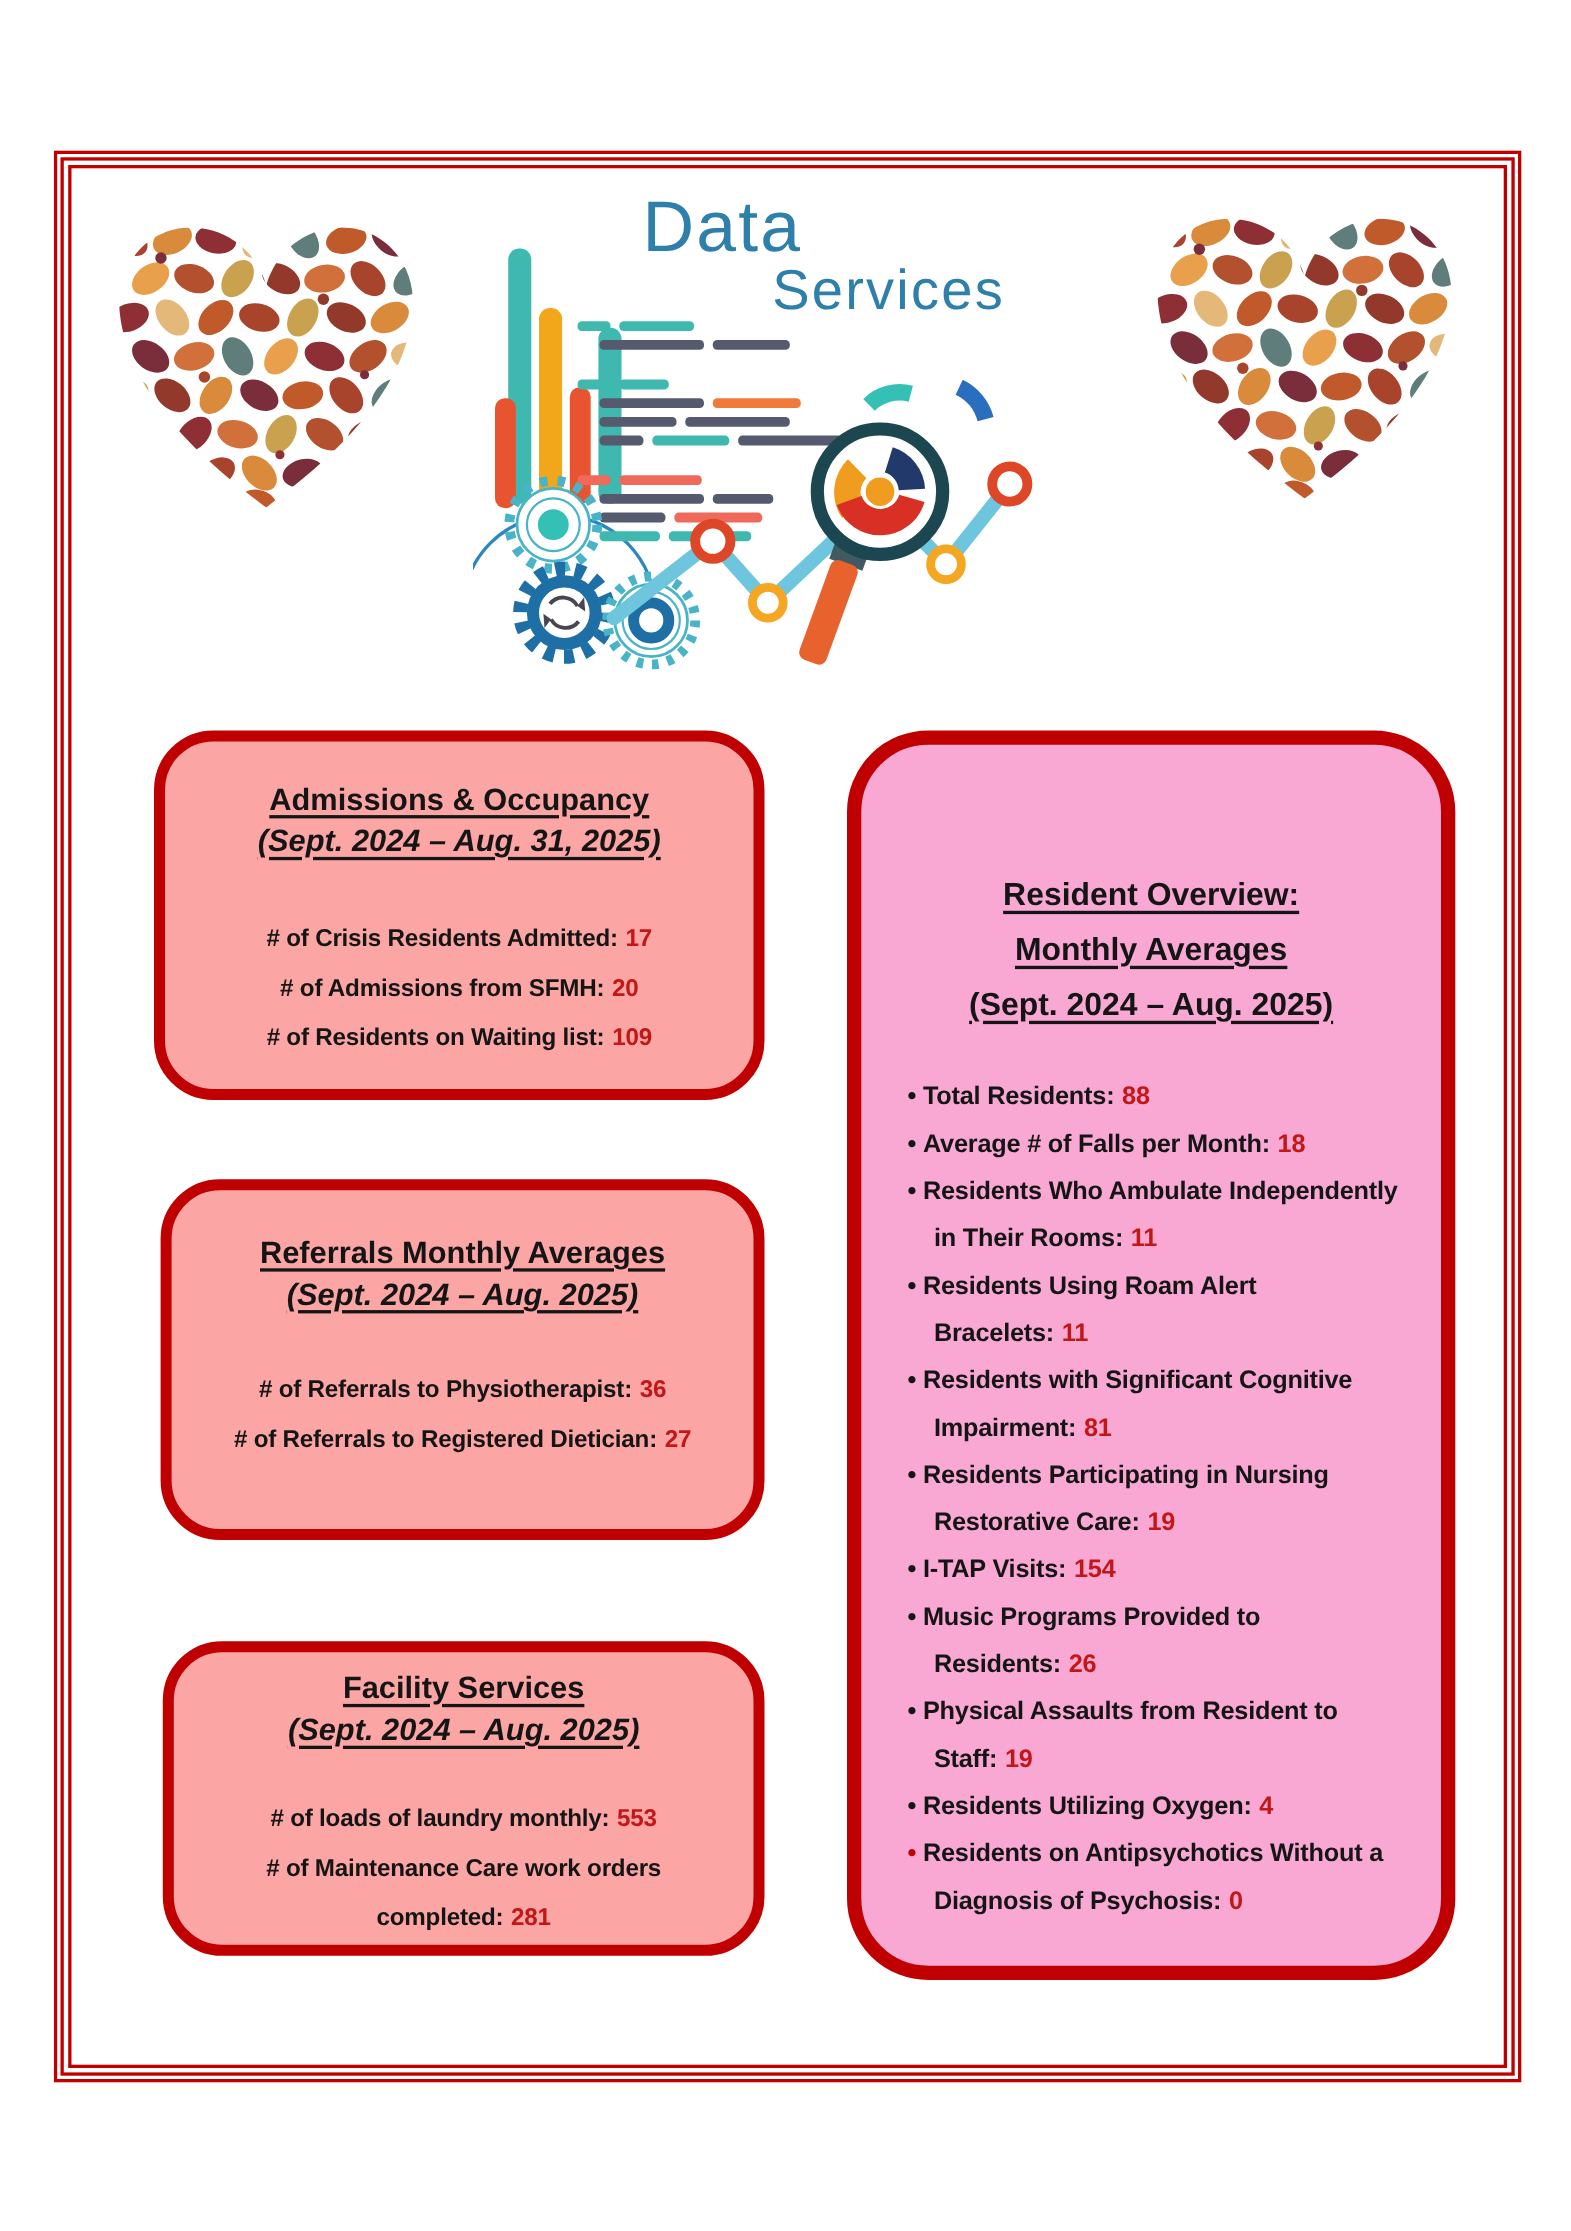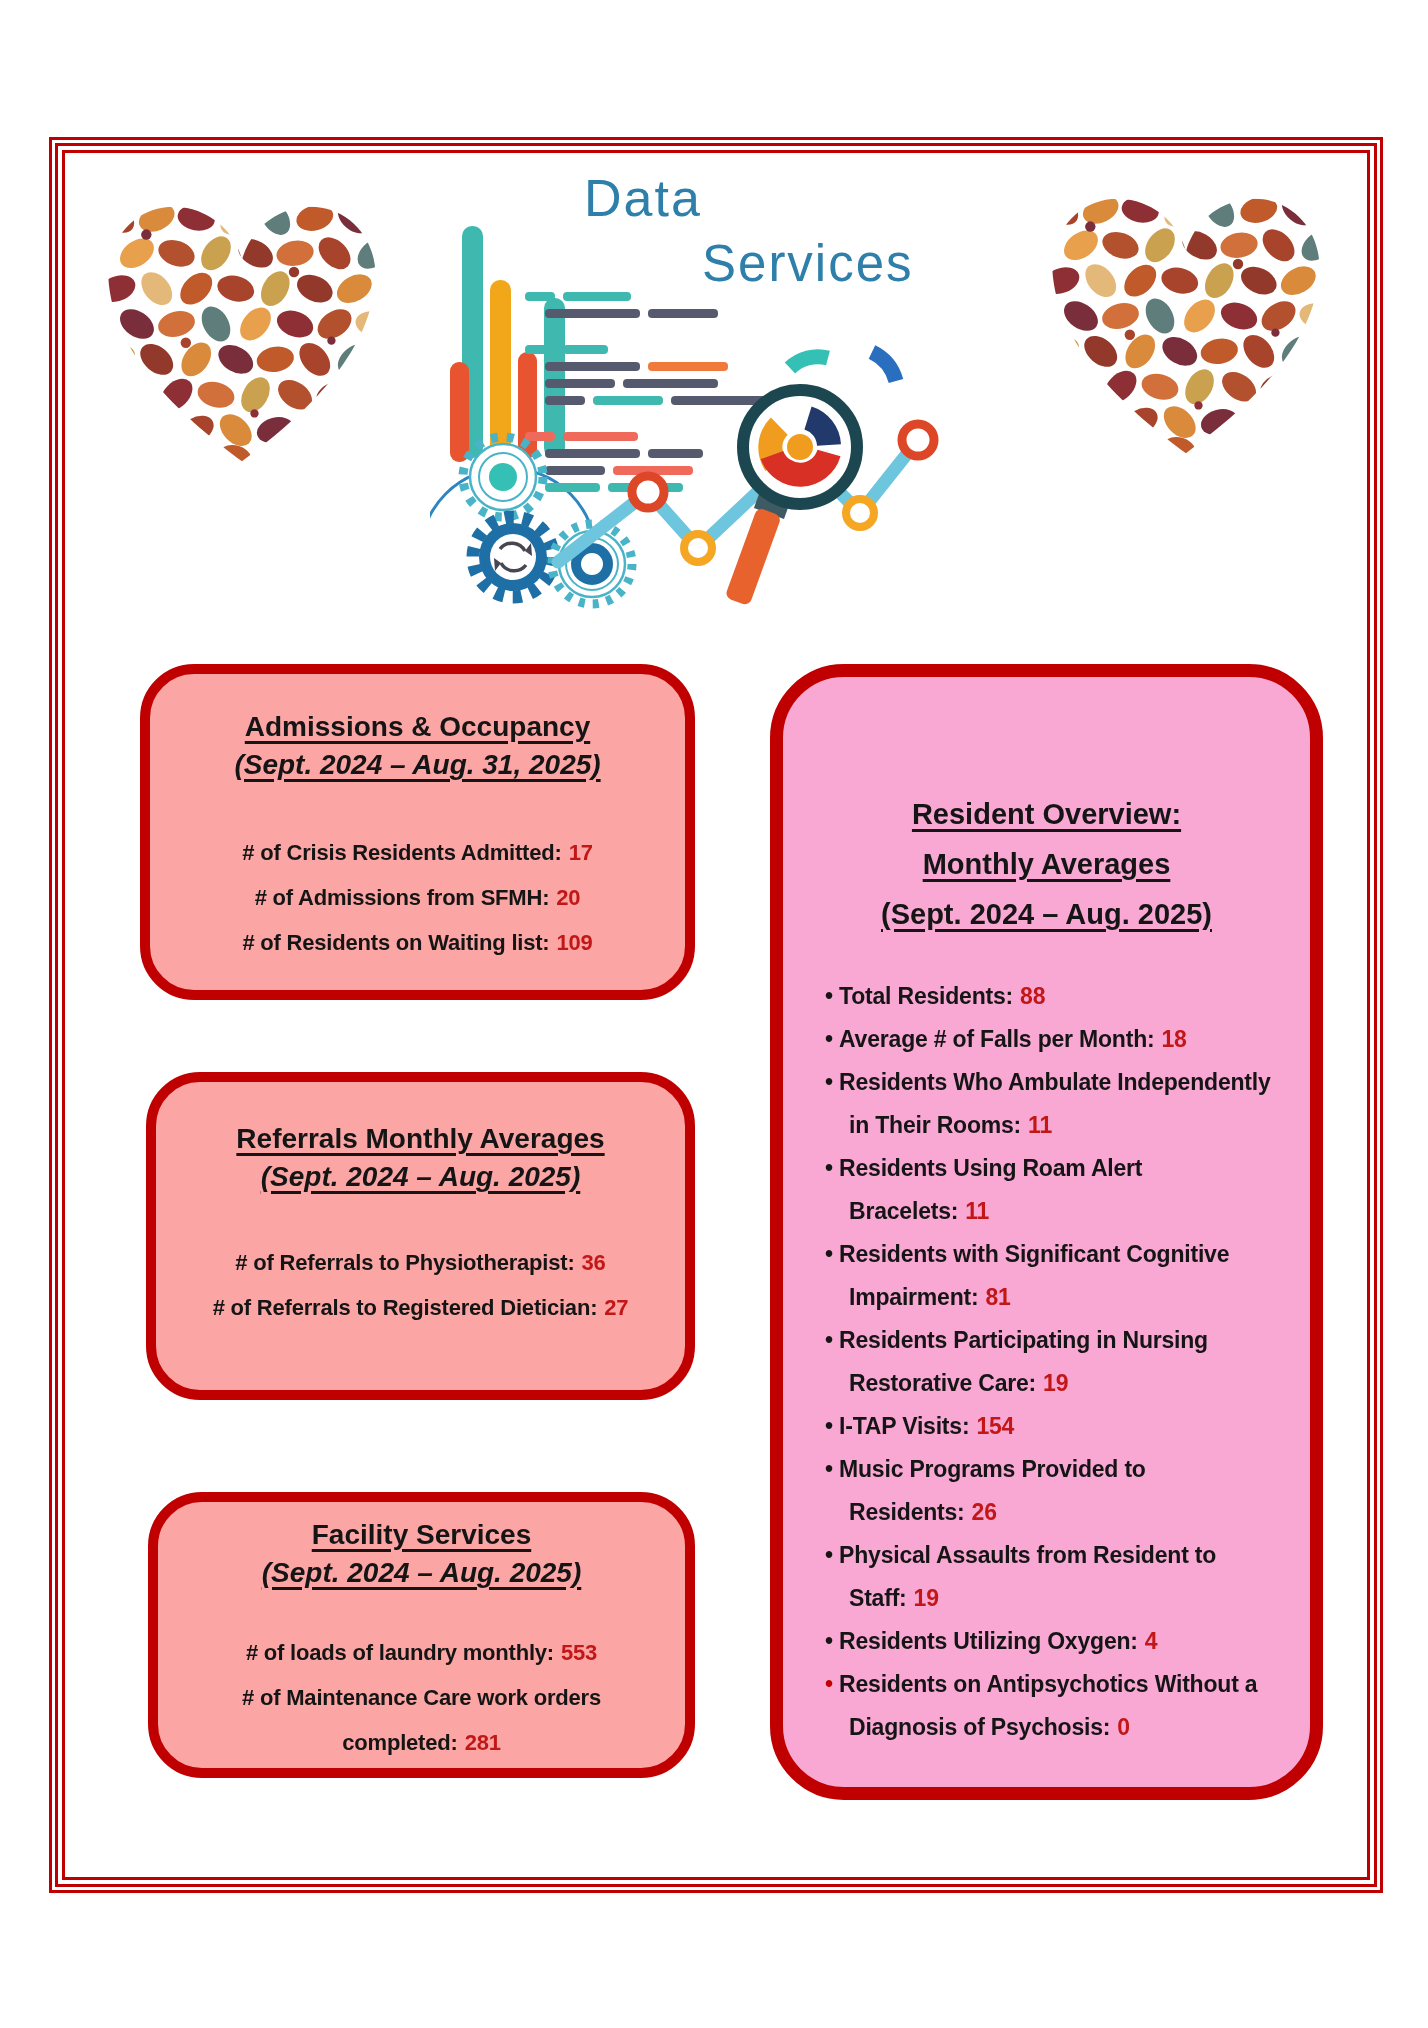--- a/index.html
+++ b/index.html
@@ -13,21 +13,21 @@
   .frame2 { position:absolute; inset:3px; border:3px solid #c00000; }
   .frame3 { position:absolute; inset:4px; border:3px solid #c00000; }
 
   
   .heart { position:absolute; width:312px; height:312px; }
   #heart-left  { left:86px;  top:168px; }
   #heart-right { left:1030px; top:160px; }
 
   
   .brand { position:absolute; color:#2e7fa9; letter-spacing:2px; font-weight:400; }
-  #brand-word1 { left:584px; top:168px; font-size:52px; }
+  #brand-word1 { left:584px; top:168px; font-size:65px; }
   #brand-word2 { left:702px; top:234px; font-size:51px; }
 
   .illu { position:absolute; left:430px; top:160px; width:570px; height:490px; }
 
   
   .statbox { position:absolute; box-sizing:border-box; background:#fca5a5;
              border:10px solid #c00000; border-radius:54px; text-align:center; color:#151515; }
   #box-admissions { left:140px; top:664px;  width:555px; height:336px; padding-top:36px; }
   #box-referrals  { left:146px; top:1072px; width:549px; height:328px; padding-top:40px; }
   #box-facility   { left:148px; top:1492px; width:547px; height:286px; padding-top:16px; }

